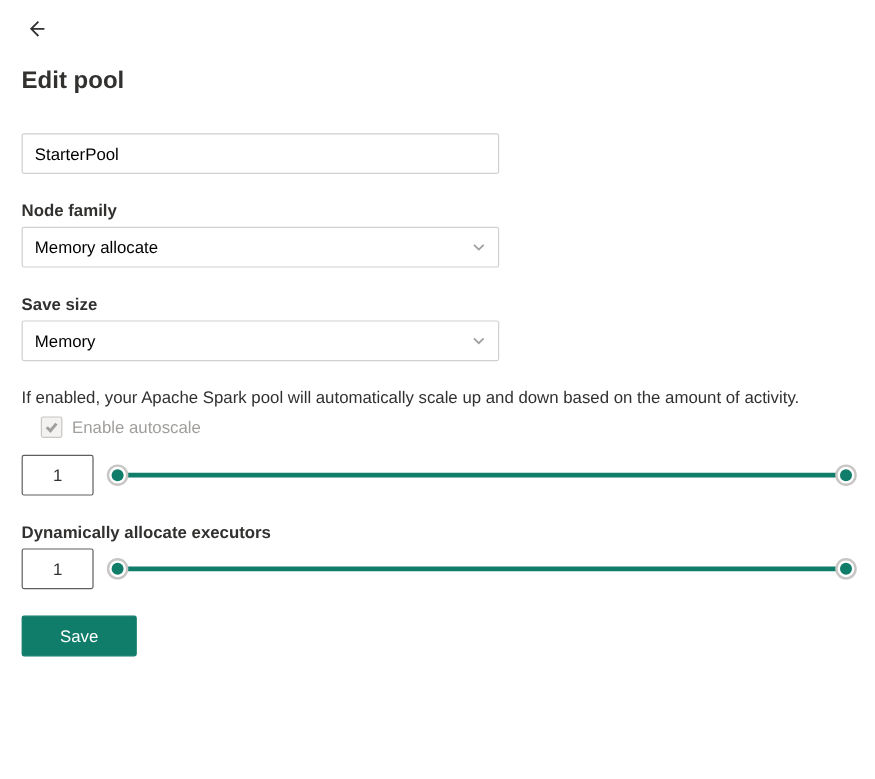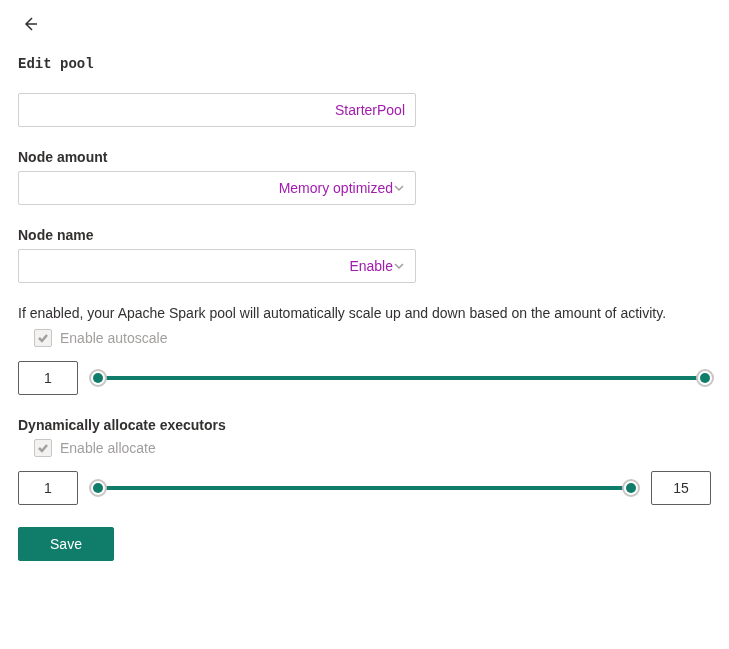--- a/index.html
+++ b/index.html
@@ -14,24 +14,23 @@
     .back-btn {
       background: none;
       border: none;
       cursor: pointer;
       padding: 4px;
       margin-bottom: 20px;
       display: inline-flex;
     }
     .back-btn svg { width: 16px; height: 16px; stroke: #323130; stroke-width: 1.5; fill: none; }
     .page-title {
-      font-size: 14px;
+      font-size: 20px;
       font-weight: 600;
-      margin-bottom: 21px;
-      font-family: Liberation Mono, monospace;
+      margin-bottom: 32px;
     }
     .field { margin-bottom: 22px; }
     .label {
       font-weight: 600;
       font-size: 14px;
       margin-bottom: 6px;
       display: block;
     }
     .required { color: #a4262c; margin-left: 2px; }
     .text-input, .select {
@@ -40,21 +39,21 @@
       border: 1px solid #d2d0ce;
       border-radius: 2px;
       padding: 0 10px;
       font-size: 14px;
       color: #a19f9d;
       background: #ffffff;
       display: flex;
       align-items: center;
       justify-content: space-between;
     }
-    .text-input.disabled, .select.disabled { color: #a21caf; cursor: default; justify-content: flex-end; }
+    .text-input.disabled, .select.disabled { color: #000000; cursor: default; }
     .chevron {
       width: 12px; height: 12px;
       stroke: #a19f9d; stroke-width: 1.5; fill: none;
     }
     .description {
       font-size: 14px;
       color: #323130;
       margin-top: 2px;
       margin-bottom: 8px;
     }
@@ -166,34 +165,34 @@
 
 
 <div class="field">
   <div class="text-input disabled">
     <span>StarterPool</span>
   </div>
 </div>
 
 
 <div class="field">
-  <label class="label">Node amount</label>
+  <label class="label">Node family</label>
   <div class="select disabled">
-    <span>Memory optimized</span>
+    <span>Memory allocate</span>
     <svg class="chevron" viewBox="0 0 12 12">
         <path d="M2 4 L6 8 L10 4"></path>
       </svg>
   </div>
 </div>
 
 
 <div class="field">
-  <label class="label">Node name</label>
+  <label class="label">Save size</label>
   <div class="select disabled">
-    <span>Enable</span>
+    <span>Memory</span>
     <svg class="chevron" viewBox="0 0 12 12">
         <path d="M2 4 L6 8 L10 4"></path>
       </svg>
   </div>
 </div>
 
 
 <div class="field">
   <div class="description">If enabled, your Apache Spark pool will automatically scale up and down based on the amount of activity.</div>
   <div class="checkbox-row">
@@ -214,40 +213,31 @@
       <div class="thumb right">
           <div class="dot"></div>
         </div>
     </div>
   </div>
 </div>
 
 
 <div class="field">
   <label class="label">Dynamically allocate executors</label>
-  <div class="checkbox-row">
-    <div class="checkbox">
-      <svg viewBox="0 0 12 12">
-          <path d="M2 6 L5 9 L10 3"></path>
-        </svg>
-    </div>
-    <span class="checkbox-label">Enable allocate</span>
-  </div>
   <div class="slider-row">
     <div class="range-box">1</div>
     <div class="slider-track-wrap">
       <div class="slider-track"></div>
       <div class="thumb left">
           <div class="dot"></div>
         </div>
       <div class="thumb right">
           <div class="dot"></div>
         </div>
     </div>
-    <div class="range-box">15</div>
   </div>
 </div>
 
 <div class="button-row">
   <button class="btn btn-primary">Save</button>
 </div>
 
 
 
 

